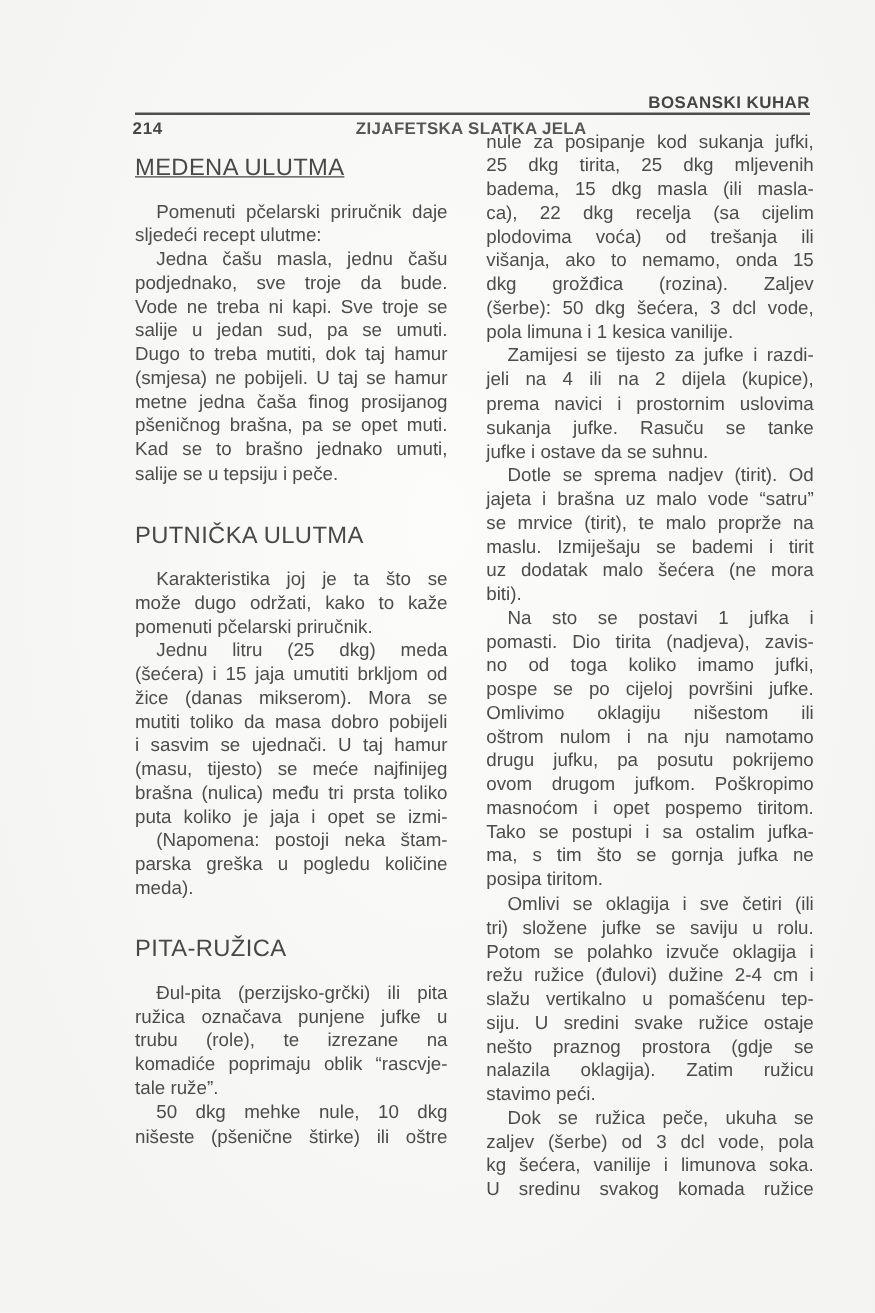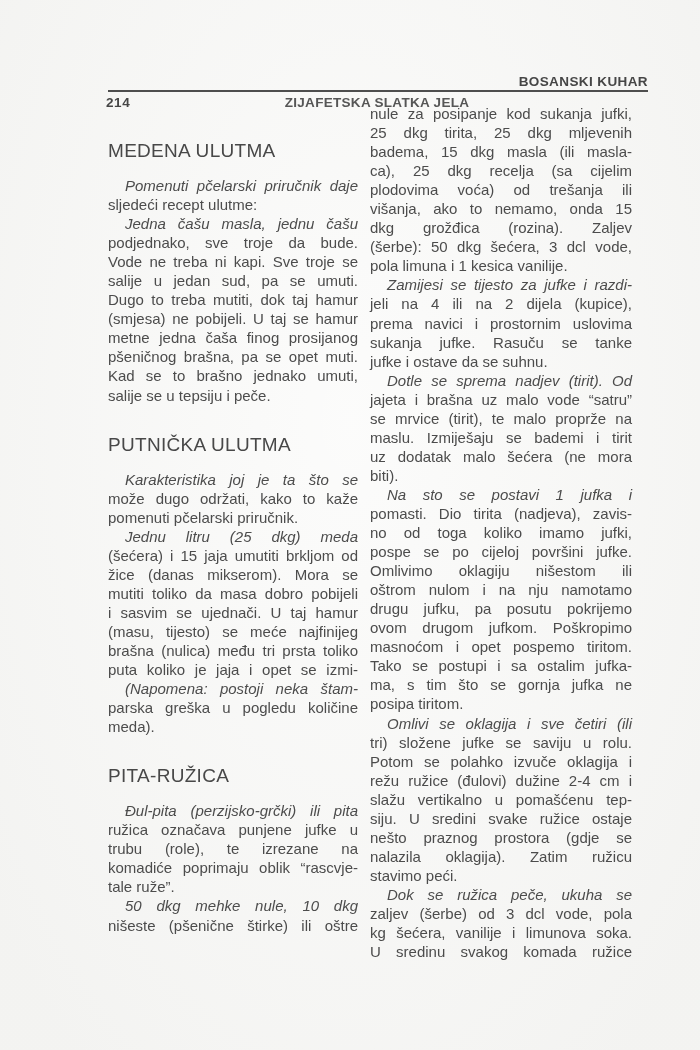--- a/index.html
+++ b/index.html
@@ -61,36 +61,36 @@
     color: #565656;
   }
   
   .col {
     position: absolute;
     font-size: 15px;
     line-height: 19.05px;
     color: #4c4c4c;
   }
   .col-left  { left: 108px; top: 124px; width: 250px; }
-  .col-right { left: 370px; top: 104px; width: 262px; }
+  .col-right { left: 389px; top: 104px; width: 262px; }
   .heading {
     font-size: 19px;
     line-height: 21px;
     letter-spacing: 0.3px;
     margin: 29px 0 15px 0;
     color: #484848;
   }
-  .heading:first-child { margin-top: 16px; }
+  .heading:first-child { margin-top: 0; text-decoration: underline; }
   .para { margin: 0; }
   .line {
     text-align: justify;
     text-align-last: justify;
     white-space: normal;
   }
-  .line.first { text-indent: 17px; font-style: italic; }
+  .line.first { text-indent: 17px; }
   .line.end { text-align-last: left; }
 </style>
 </head>
 <body>
 
 <div class="page">
 
   <div class="book-title">BOSANSKI KUHAR</div>
 
   <div class="header-rule"></div>
@@ -150,21 +150,21 @@
         <div class="line first">50 dkg mehke nule, 10 dkg</div>
         <div class="line">nišeste (pšenične štirke) ili oštre</div>
       </div>
     </div>
 
   <div class="col col-right">
       <div class="para">
         <div class="line">nule za posipanje kod sukanja jufki,</div>
         <div class="line">25 dkg tirita, 25 dkg mljevenih</div>
         <div class="line">badema, 15 dkg masla (ili masla-</div>
-        <div class="line">ca), 25 dkg recelja (sa cijelim</div>
+        <div class="line">ca), 22 dkg recelja (sa cijelim</div>
         <div class="line">plodovima voća) od trešanja ili</div>
         <div class="line">višanja, ako to nemamo, onda 15</div>
         <div class="line">dkg grožđica (rozina). Zaljev</div>
         <div class="line">(šerbe): 50 dkg šećera, 3 dcl vode,</div>
         <div class="line end">pola limuna i 1 kesica vanilije.</div>
       </div>
       <div class="para">
         <div class="line first">Zamijesi se tijesto za jufke i razdi-</div>
         <div class="line">jeli na 4 ili na 2 dijela (kupice),</div>
         <div class="line">prema navici i prostornim uslovima</div>

